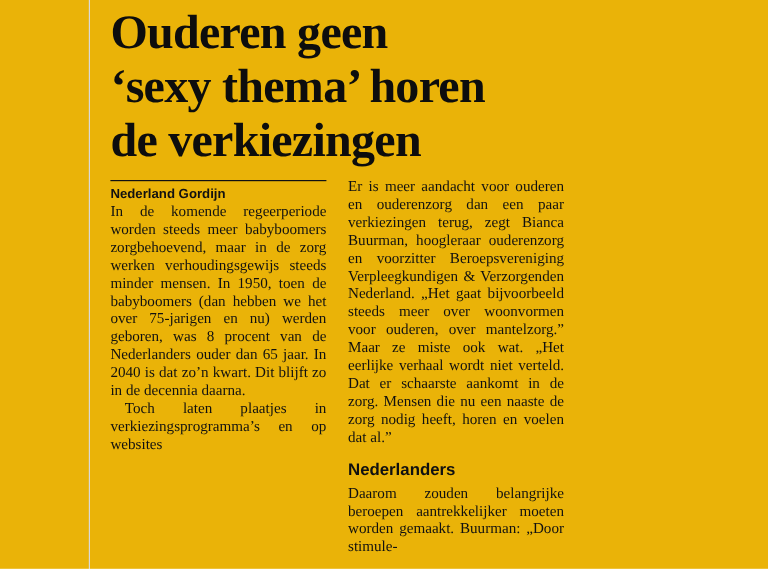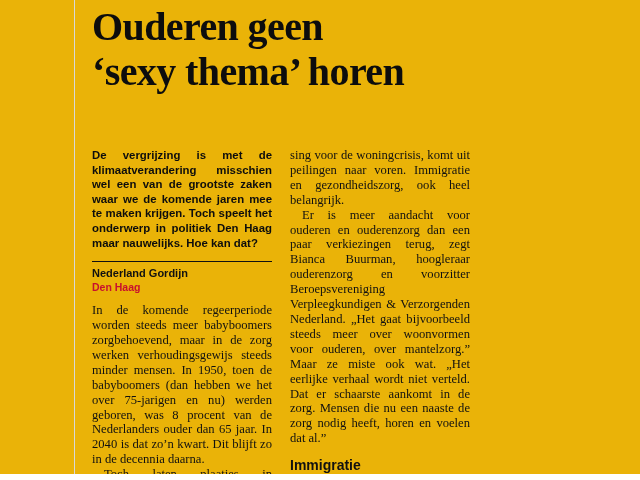--- a/index.html
+++ b/index.html
@@ -131,37 +131,35 @@
 
 <div class="page">
 
   <div class="left-rule"></div>
 
   <div class="content">
 
     <h1 class="headline">
       <span class="line">Ouderen geen</span>
       <span class="line">‘sexy thema’ horen</span>
+      <span class="line">de verkiezingen</span>
     </h1>
 
     <div class="columns">
 
       <div class="col left">
-        <p class="standfirst">De vergrijzing is met de klimaatverandering misschien wel een van de grootste zaken waar we de komende jaren mee te maken krijgen. Toch speelt het onderwerp in politiek Den Haag maar nauwelijks. Hoe kan dat?</p>
         <hr class="byline-rule">
         <p class="byline-name">Nederland Gordijn</p>
-        <p class="byline-place">Den Haag</p>
         <p class="body-par">In de komende regeerperiode worden steeds meer babyboomers zorgbehoevend, maar in de zorg werken verhoudingsgewijs steeds minder mensen. In 1950, toen de babyboomers (dan hebben we het over 75-jarigen en nu) werden geboren, was 8 procent van de Nederlanders ouder dan 65 jaar. In 2040 is dat zo’n kwart. Dit blijft zo in de decennia daarna.</p>
         <p class="body-par">Toch laten plaatjes in verkiezingsprogramma’s en op websites</p>
       </div>
 
       <div class="col right">
-        <p class="body-par">sing voor de woningcrisis, komt uit peilingen naar voren. Immigratie en gezondheidszorg, ook heel belangrijk.</p>
         <p class="body-par">Er is meer aandacht voor ouderen en ouderenzorg dan een paar verkiezingen terug, zegt Bianca Buurman, hoogleraar ouderenzorg en voorzitter Beroepsvereniging Verpleegkundigen &amp; Verzorgenden Nederland. „Het gaat bijvoorbeeld steeds meer over woonvormen voor ouderen, over mantelzorg.” Maar ze miste ook wat. „Het eerlijke verhaal wordt niet verteld. Dat er schaarste aankomt in de zorg. Mensen die nu een naaste de zorg nodig heeft, horen en voelen dat al.”</p>
-        <h2 class="subhead">Immigratie</h2>
+        <h2 class="subhead">Nederlanders</h2>
         <p class="body-par">Daarom zouden belangrijke beroepen aantrekkelijker moeten worden gemaakt. Buurman: „Door stimule-</p>
       </div>
 
     </div>
   </div>
 
   <div class="fade-bottom"></div>
 </div>
 
 </body></html>

